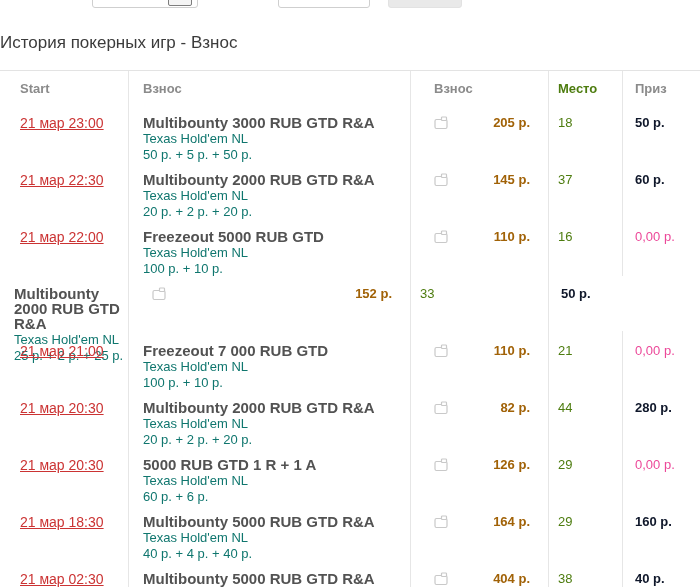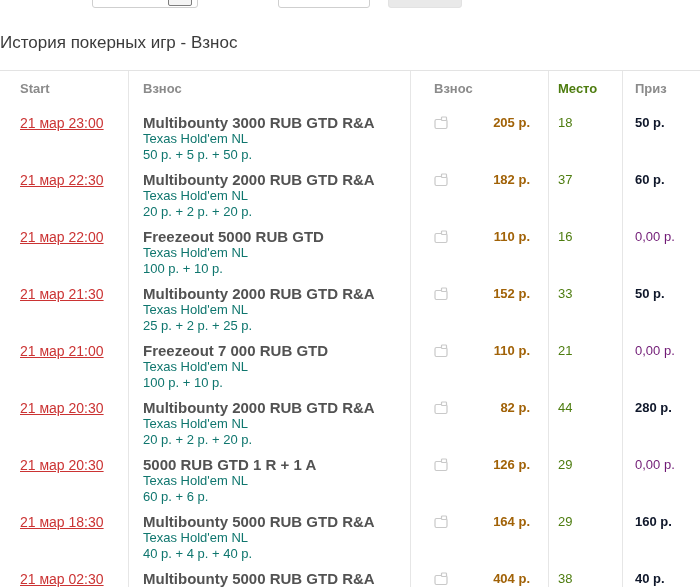--- a/index.html
+++ b/index.html
@@ -50,21 +50,21 @@
   a.date-link {
     color:#cb3333; text-decoration:underline; font-size:14px; cursor:pointer;
   }
   .tname { font-weight:700; color:#525252; font-size:15px; line-height:15px; }
   .tsub  { color:#0f766e; font-size:13px; line-height:15px; margin-top:1px; }
   .col-fee { display:flex; justify-content:space-between; align-items:flex-start; }
   .wallet-icon { display:inline-block; margin-top:1px; }
   .fee-val   { font-weight:700; color:#a16207; }
   .col-place { color:#4d7c0f; }
   .prize-val { font-weight:700; color:#0f172a; }
-  .prize-val.muted { font-weight:400; color:#701a75; }
+  .prize-val.muted { font-weight:400; color:#ec4899; }
 </style>
 </head>
 <body>
 
 <div class="topbar">
   <div class="input-box date-input"></div>
   <button class="cal-btn"><span></span></button>
   <div class="input-box filter-input"></div>
   <button class="gray-btn"></button>
 </div>
@@ -109,21 +109,21 @@
     <div class="c col-tourn">
       <div class="tname">Multibounty 2000 RUB GTD R&amp;A</div>
       <div class="tsub">Texas Hold'em NL</div>
       <div class="tsub">20 р. + 2 р. + 20 р.</div>
     </div>
     <div class="c col-fee">
       <span class="wallet-icon"><svg width="15" height="14" viewBox="0 0 15 14">
               <rect x="1" y="3.5" width="12" height="9" rx="1.5" fill="none" stroke="#c9c9c9" stroke-width="1.2"></rect>
               <rect x="7.5" y="1" width="5" height="3.5" rx="0.8" fill="#ffffff" stroke="#c9c9c9" stroke-width="1.2"></rect>
             </svg></span>
-      <span class="fee-val">182 р.</span>
+      <span class="fee-val">145 р.</span>
     </div>
     <div class="c col-place">37</div>
     <div class="c col-prize">
       <span class="prize-val">60 р.</span>
     </div>
   </div>
 
   <div class="row trow">
     <div class="c col-start">
       <a class="date-link">21 мар 22:00</a>
@@ -140,23 +140,20 @@
             </svg></span>
       <span class="fee-val">110 р.</span>
     </div>
     <div class="c col-place">16</div>
     <div class="c col-prize">
       <span class="prize-val muted">0,00 р.</span>
     </div>
   </div>
 
   <div class="row trow">
-    <div class="c col-start">
-      <a class="date-link">21 мар 21:30</a>
-    </div>
     <div class="c col-tourn">
       <div class="tname">Multibounty 2000 RUB GTD R&amp;A</div>
       <div class="tsub">Texas Hold'em NL</div>
       <div class="tsub">25 р. + 2 р. + 25 р.</div>
     </div>
     <div class="c col-fee">
       <span class="wallet-icon"><svg width="15" height="14" viewBox="0 0 15 14">
               <rect x="1" y="3.5" width="12" height="9" rx="1.5" fill="none" stroke="#c9c9c9" stroke-width="1.2"></rect>
               <rect x="7.5" y="1" width="5" height="3.5" rx="0.8" fill="#ffffff" stroke="#c9c9c9" stroke-width="1.2"></rect>
             </svg></span>

